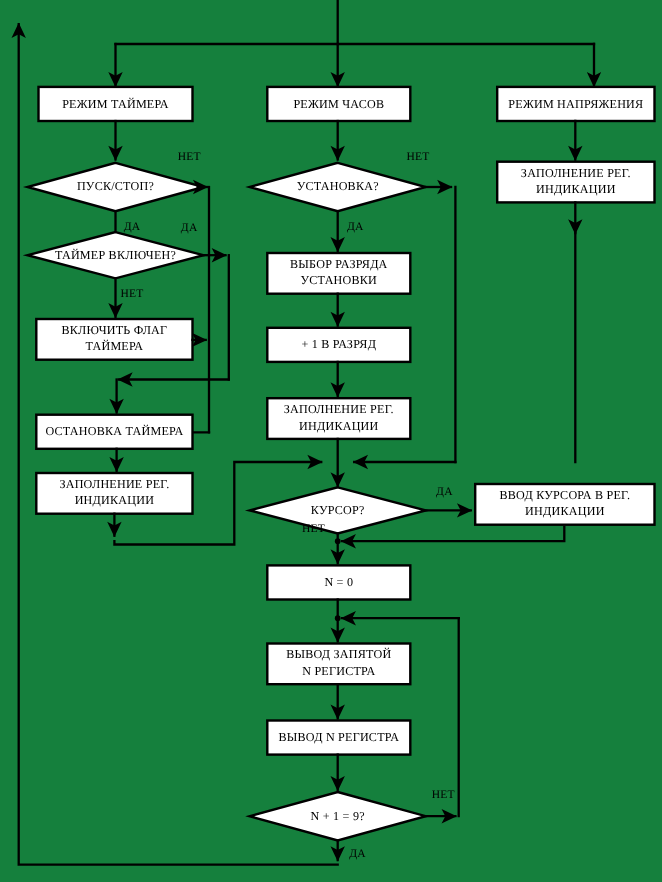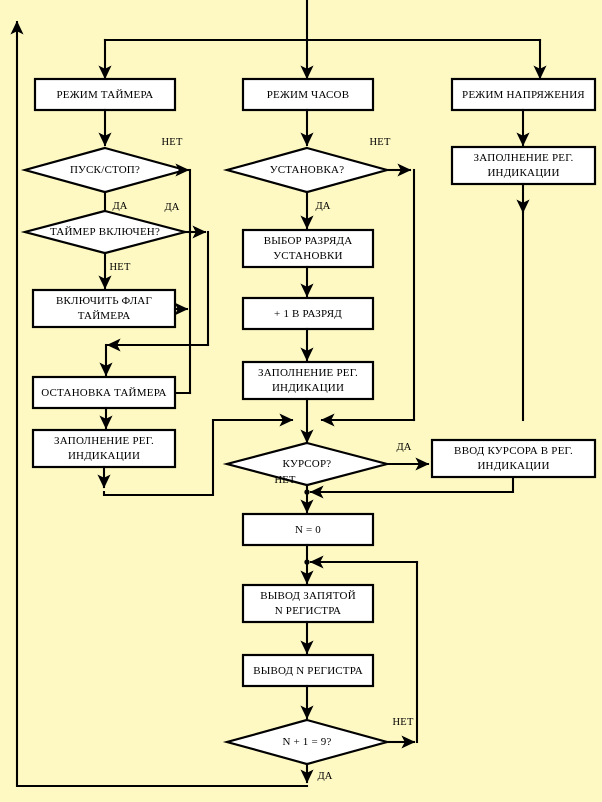--- a/index.html
+++ b/index.html
@@ -10,21 +10,21 @@
   body {
     width: 602px;
     height: 802px;
     font-family: "Liberation Serif", serif;
     overflow: hidden;
   }
   #flowchart-root {
     position: relative;
     width: 602px;
     height: 802px;
-    background: #fef9c3;
+    background: #15803d;
     text-align: right;
   }
   svg#flow-svg {
     position: absolute;
     top: 0; left: 0;
     width: 602px;
     height: 802px;
   }
   .shape-rect {
     fill: #ffffff;

